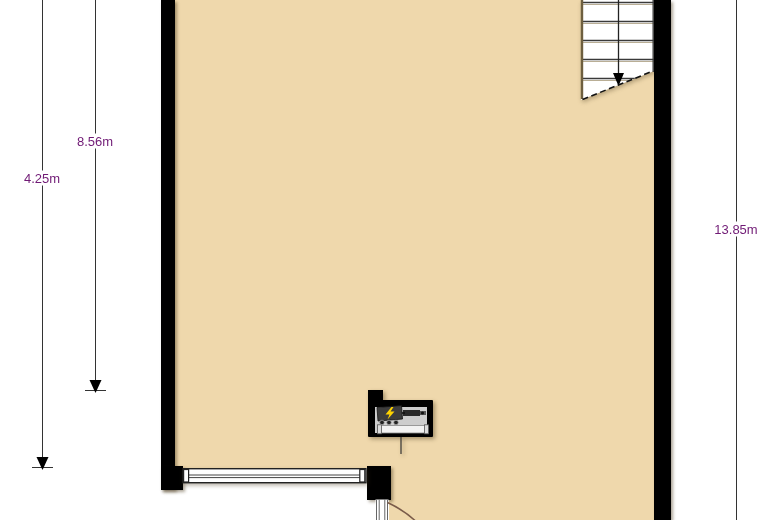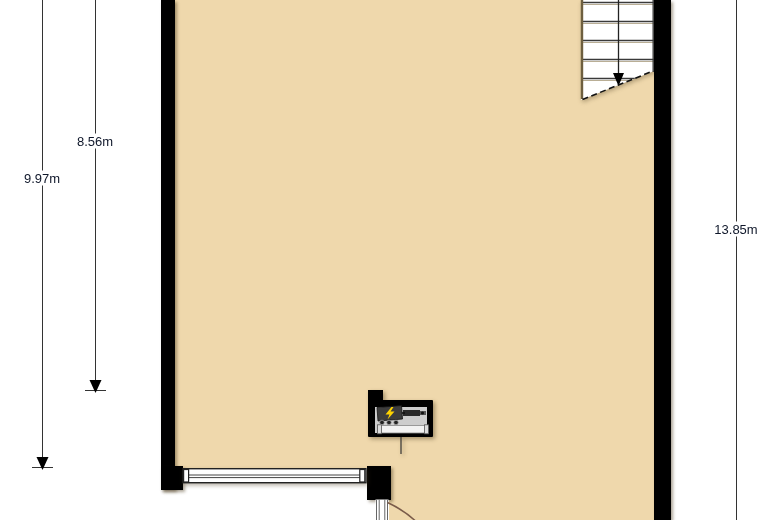--- a/index.html
+++ b/index.html
@@ -5,21 +5,21 @@
   html,body{margin:0;padding:0;background:#ffffff;}
   #canvas{
     position:relative;width:780px;height:520px;background:#ffffff;overflow:hidden;
     font-family:"Liberation Sans", sans-serif;
   }
   .abs{position:absolute;}
   .floor{background:#EFD8AC;}
   .wall{background:#000000;box-shadow:2px 2px 3px rgba(70,55,25,.45);}
   .dim-label{
     position:absolute;transform:translate(-50%,-50%);
-    font-size:13px;color:#0f172a;background:#ffffff;padding:0 2px;line-height:15px;
+    font-size:13px;color:#701a75;background:#ffffff;padding:0 2px;line-height:15px;
     white-space:nowrap;
   }
   svg{display:block;}
 </style>
 </head>
 <body>
 
 <div id="canvas">
 
   <svg class="abs" style="left:0;top:0" width="780" height="520" viewBox="0 0 780 520">
@@ -110,16 +110,16 @@
     </g>
     <g>
       <rect x="403" y="410" width="17" height="6" fill="#2a2a2a"></rect>
       <rect x="420" y="411" width="6" height="4" fill="#555"></rect>
       <line x1="405" y1="413" x2="402" y2="413" stroke="#111" stroke-width="1.6"></line>
       <circle cx="422.5" cy="413" r="1.6" fill="#111"></circle>
     </g>
   </svg>
 
   <div class="dim-label" style="left:95px;top:141px">8.56m</div>
-  <div class="dim-label" style="left:42px;top:178px">9.97m</div>
+  <div class="dim-label" style="left:42px;top:178px">4.25m</div>
   <div class="dim-label" style="left:736px;top:229px">13.85m</div>
 
 </div>
 
 </body></html>

